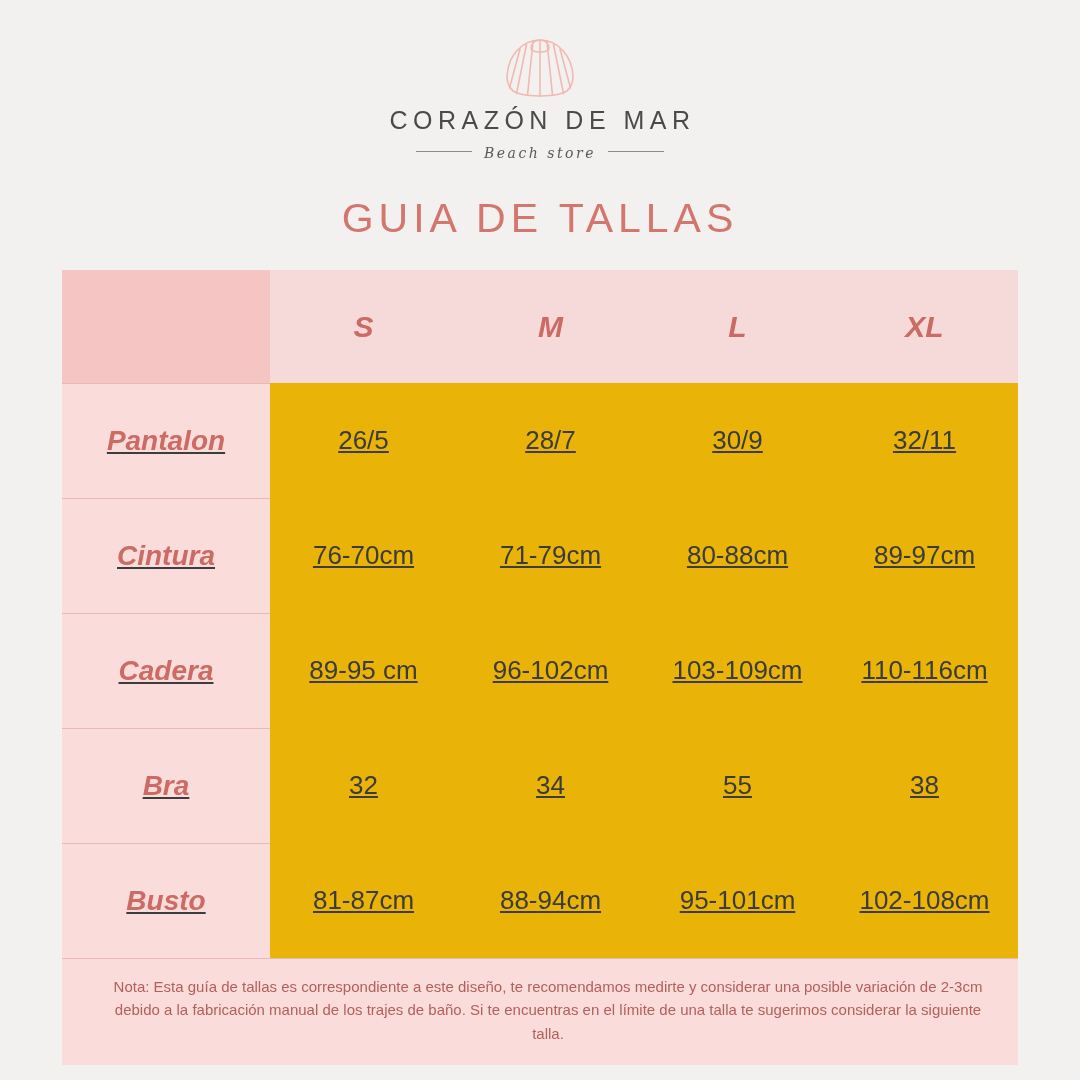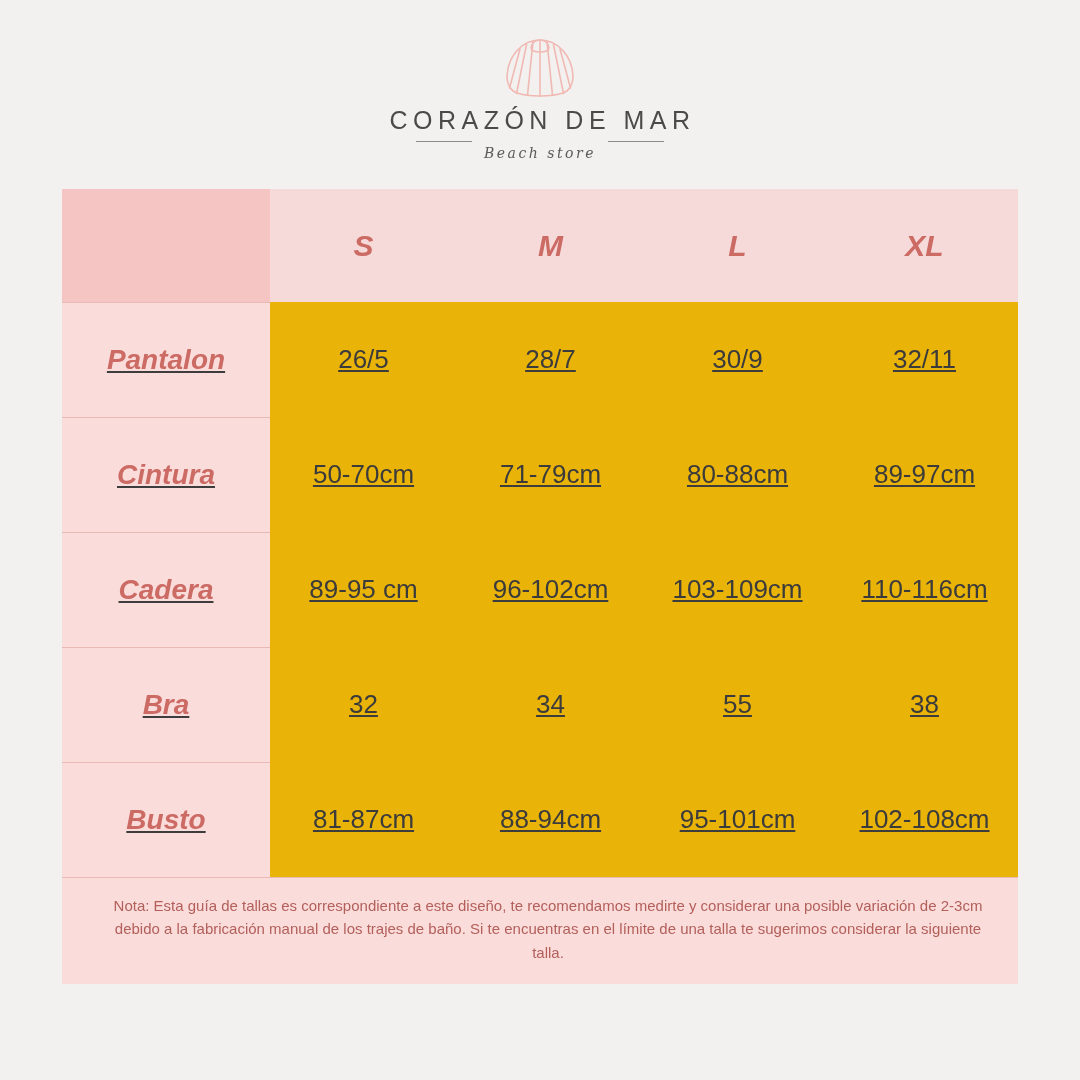--- a/index.html
+++ b/index.html
@@ -58,21 +58,21 @@
   .brand-sub {
     margin: 4px 0 0 0;
     font-family: "DejaVu Serif", serif;
     font-style: italic;
     font-size: 14px;
     letter-spacing: 2.5px;
     color: #5a5a5a;
   }
   .brand-sub-line {
     display: flex;
-    align-items: flex-start;
+    align-items: center;
     justify-content: center;
     gap: 12px;
     margin-top: 6px;
   }
   .brand-sub-line .rule {
     width: 56px;
     height: 1px;
     background: #8d8d8d;
   }
 
@@ -185,20 +185,21 @@
       <h1 class="brand-name">CORAZÓN DE MAR</h1>
       <span class="brand-rule"></span>
     </div>
     <div class="brand-sub-line">
       <span class="rule"></span>
       <p class="brand-sub">Beach store</p>
       <span class="rule"></span>
     </div>
   </div>
 
+  <h2 class="title">GUIA DE TALLAS</h2>
 
   <div class="table-wrap">
     <table class="size-table">
       <colgroup>
         <col class="label-col">
         <col class="size-col">
         <col class="size-col">
         <col class="size-col">
         <col class="size-col">
       </colgroup>
@@ -214,21 +215,21 @@
       <tbody>
         <tr class="body-row">
           <td class="rowlabel">Pantalon</td>
           <td>26/5</td>
           <td>28/7</td>
           <td>30/9</td>
           <td>32/11</td>
         </tr>
         <tr class="body-row">
           <td class="rowlabel">Cintura</td>
-          <td>50-70cm</td>
+          <td>76-70cm</td>
           <td>71-79cm</td>
           <td>80-88cm</td>
           <td>89-97cm</td>
         </tr>
         <tr class="body-row">
           <td class="rowlabel">Cadera</td>
           <td>89-95 cm</td>
           <td>96-102cm</td>
           <td>103-109cm</td>
           <td>110-116cm</td>

